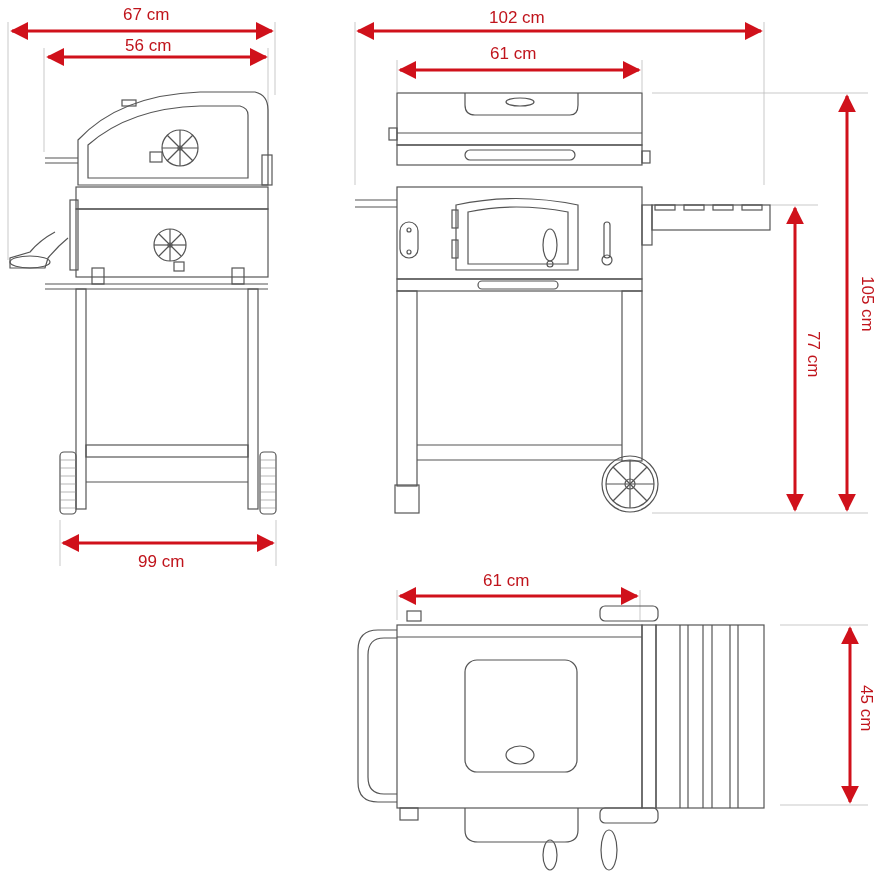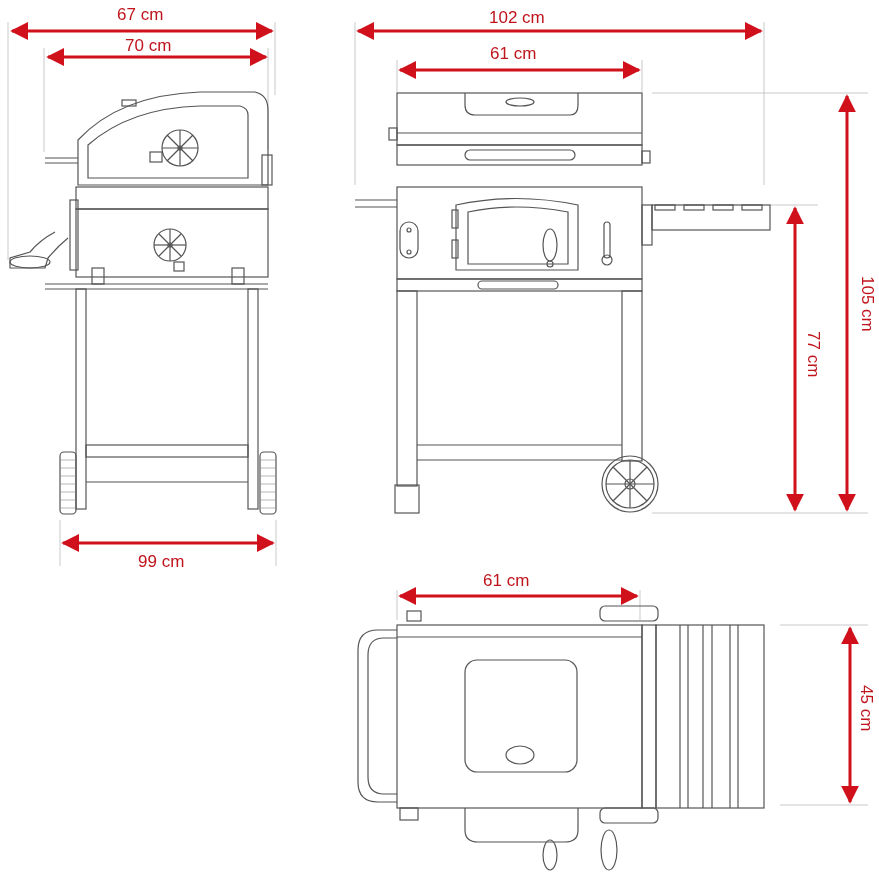--- a/index.html
+++ b/index.html
@@ -194,21 +194,21 @@
     <line x1="63" y1="543" x2="273" y2="543" marker-start="url(#ah)" marker-end="url(#ah)"></line>
     <line x1="358" y1="31" x2="761" y2="31" marker-start="url(#ah)" marker-end="url(#ah)"></line>
     <line x1="400" y1="70" x2="639" y2="70" marker-start="url(#ah)" marker-end="url(#ah)"></line>
     <line x1="847" y1="96" x2="847" y2="510" marker-start="url(#ah)" marker-end="url(#ah)"></line>
     <line x1="795" y1="208" x2="795" y2="510" marker-start="url(#ah)" marker-end="url(#ah)"></line>
     <line x1="400" y1="596" x2="637" y2="596" marker-start="url(#ah)" marker-end="url(#ah)"></line>
     <line x1="850" y1="628" x2="850" y2="802" marker-start="url(#ah)" marker-end="url(#ah)"></line>
   </g>
 </svg>
 
-<div class="lbl" style="left:117px; top:6px;">67 cm</div>
-<div class="lbl" style="left:125px; top:37px;">70 cm</div>
+<div class="lbl" style="left:123px; top:6px;">67 cm</div>
+<div class="lbl" style="left:125px; top:37px;">56 cm</div>
 <div class="lbl" style="left:138px; top:553px;">99 cm</div>
 <div class="lbl" style="left:489px; top:9px;">102 cm</div>
 <div class="lbl" style="left:490px; top:45px;">61 cm</div>
 <div class="vlbl" style="left:876px; top:276px;">105 cm</div>
 <div class="vlbl" style="left:822px; top:331px;">77 cm</div>
 <div class="lbl" style="left:483px; top:572px;">61 cm</div>
 <div class="vlbl" style="left:875px; top:685px;">45 cm</div>
 
 </body></html>

